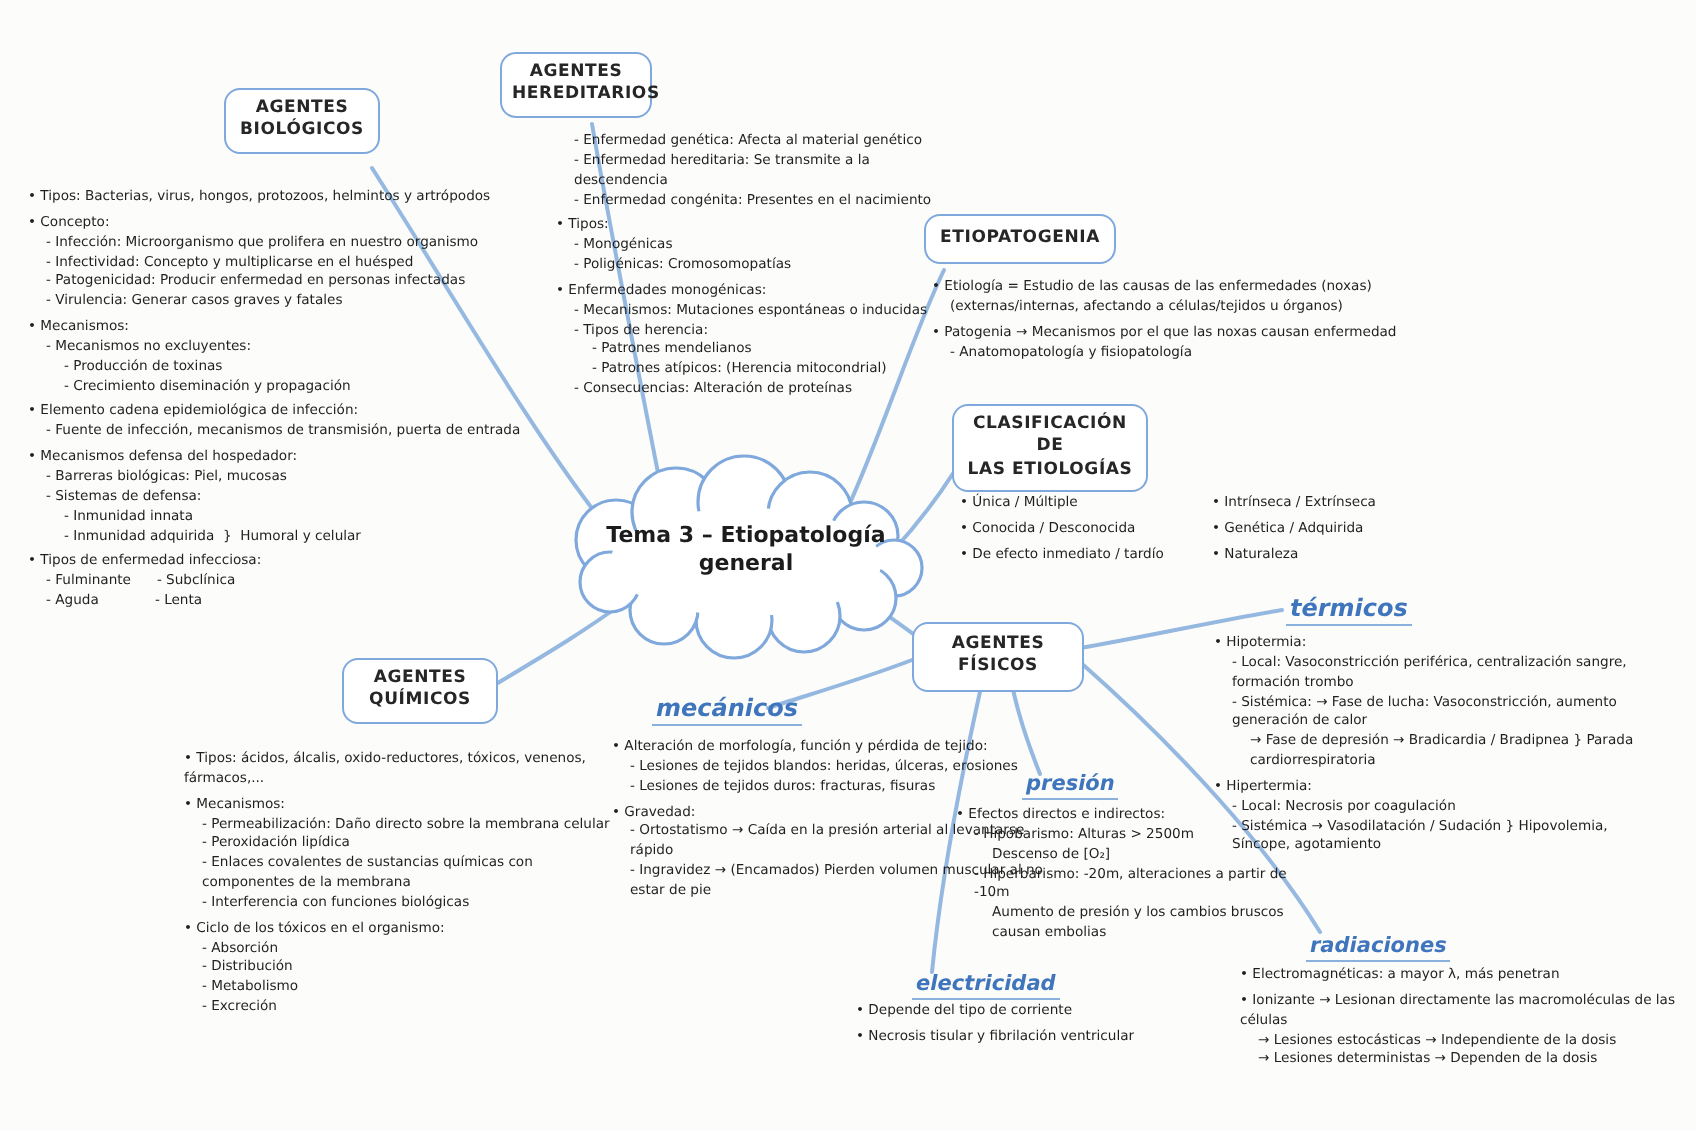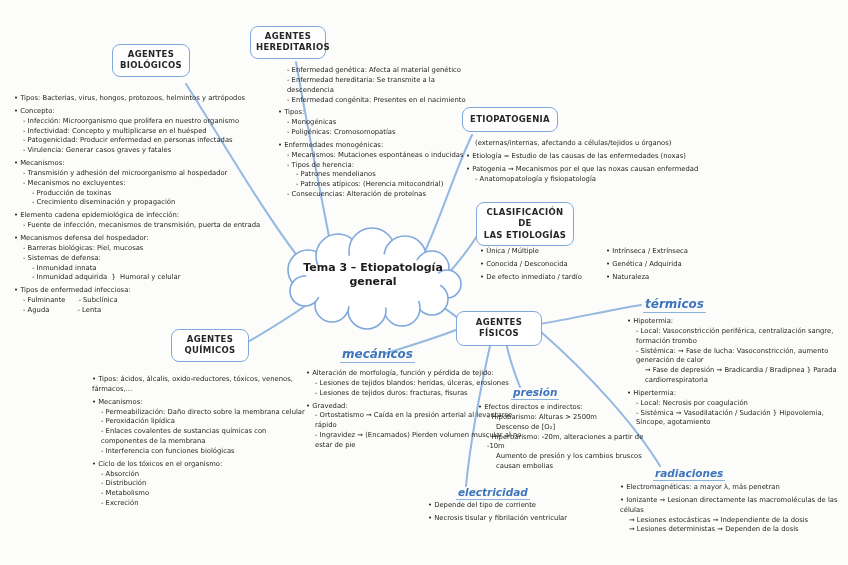--- a/index.html
+++ b/index.html
@@ -87,21 +87,20 @@
   </div>
 
   <div class="note" style="left:14px;top:94px;width:252px;">
       <div class="ln l0" style="padding-left: 0px;">• Tipos: Bacterias, virus, hongos, protozoos, helmintos y artrópodos</div>
       <div class="ln l0" style="padding-left: 0px;">• Concepto:</div>
       <div class="ln l1" style="padding-left: 9px;">- Infección: Microorganismo que prolifera en nuestro organismo</div>
       <div class="ln l1" style="padding-left: 9px;">- Infectividad: Concepto y multiplicarse en el huésped</div>
       <div class="ln l1" style="padding-left: 9px;">- Patogenicidad: Producir enfermedad en personas infectadas</div>
       <div class="ln l1" style="padding-left: 9px;">- Virulencia: Generar casos graves y fatales</div>
       <div class="ln l0" style="padding-left: 0px;">• Mecanismos:</div>
-      <div class="ln l1" style="padding-left: 9px;">- Transmisión y adhesión del microorganismo al hospedador</div>
       <div class="ln l1" style="padding-left: 9px;">- Mecanismos no excluyentes:</div>
       <div class="ln l2" style="padding-left: 18px;">- Producción de toxinas</div>
       <div class="ln l2" style="padding-left: 18px;">- Crecimiento diseminación y propagación</div>
       <div class="ln l0" style="padding-left: 0px;">• Elemento cadena epidemiológica de infección:</div>
       <div class="ln l1" style="padding-left: 9px;">- Fuente de infección, mecanismos de transmisión, puerta de entrada</div>
       <div class="ln l0" style="padding-left: 0px;">• Mecanismos defensa del hospedador:</div>
       <div class="ln l1" style="padding-left: 9px;">- Barreras biológicas: Piel, mucosas</div>
       <div class="ln l1" style="padding-left: 9px;">- Sistemas de defensa:</div>
       <div class="ln l2" style="padding-left: 18px;">- Inmunidad innata</div>
       <div class="ln l2" style="padding-left: 18px;">- Inmunidad adquirida  }  Humoral y celular</div>
@@ -119,22 +118,22 @@
       <div class="ln l1" style="padding-left: 9px;">- Poligénicas: Cromosomopatías</div>
       <div class="ln l0" style="padding-left: 0px;">• Enfermedades monogénicas:</div>
       <div class="ln l1" style="padding-left: 9px;">- Mecanismos: Mutaciones espontáneas o inducidas</div>
       <div class="ln l1" style="padding-left: 9px;">- Tipos de herencia:</div>
       <div class="ln l2" style="padding-left: 18px;">- Patrones mendelianos</div>
       <div class="ln l2" style="padding-left: 18px;">- Patrones atípicos: (Herencia mitocondrial)</div>
       <div class="ln l1" style="padding-left: 9px;">- Consecuencias: Alteración de proteínas</div>
     </div>
 
   <div class="note" style="left:466px;top:139px;width:252px;">
+      <div class="ln l0" style="padding-left: 0px;">• Etiología = Estudio de las causas de las enfermedades (noxas)</div>
       <div class="ln l1" style="padding-left: 9px;">(externas/internas, afectando a células/tejidos u órganos)</div>
-      <div class="ln l0" style="padding-left: 0px;">• Etiología = Estudio de las causas de las enfermedades (noxas)</div>
       <div class="ln l0" style="padding-left: 0px;">• Patogenia → Mecanismos por el que las noxas causan enfermedad</div>
       <div class="ln l1" style="padding-left: 9px;">- Anatomopatología y fisiopatología</div>
     </div>
 
   <div class="note" style="left:480px;top:247px;width:122px;">
       <div class="ln l0" style="padding-left: 0px;">• Única / Múltiple</div>
       <div class="ln l0" style="padding-left: 0px;">• Conocida / Desconocida</div>
       <div class="ln l0" style="padding-left: 0px;">• De efecto inmediato / tardío</div>
     </div>
 
@@ -151,21 +150,21 @@
       <div class="ln l1" style="padding-left: 9px;">- Peroxidación lipídica</div>
       <div class="ln l1" style="padding-left: 9px;">- Enlaces covalentes de sustancias químicas con componentes de la membrana</div>
       <div class="ln l1" style="padding-left: 9px;">- Interferencia con funciones biológicas</div>
       <div class="ln l0" style="padding-left: 0px;">• Ciclo de los tóxicos en el organismo:</div>
       <div class="ln l1" style="padding-left: 9px;">- Absorción</div>
       <div class="ln l1" style="padding-left: 9px;">- Distribución</div>
       <div class="ln l1" style="padding-left: 9px;">- Metabolismo</div>
       <div class="ln l1" style="padding-left: 9px;">- Excreción</div>
     </div>
 
-  <div class="subhead" style="left:340px;top:347px;">mecánicos</div>
+  <div class="subhead" style="left:326px;top:347px;">mecánicos</div>
   <div class="note" style="left:306px;top:369px;width:218px;">
       <div class="ln l0" style="padding-left: 0px;">• Alteración de morfología, función y pérdida de tejido:</div>
       <div class="ln l1" style="padding-left: 9px;">- Lesiones de tejidos blandos: heridas, úlceras, erosiones</div>
       <div class="ln l1" style="padding-left: 9px;">- Lesiones de tejidos duros: fracturas, fisuras</div>
       <div class="ln l0" style="padding-left: 0px;">• Gravedad:</div>
       <div class="ln l1" style="padding-left: 9px;">- Ortostatismo → Caída en la presión arterial al levantarse rápido</div>
       <div class="ln l1" style="padding-left: 9px;">- Ingravidez → (Encamados) Pierden volumen muscular al no estar de pie</div>
     </div>
 
   <div class="subhead" style="left:511px;top:386px;font-size:10.5px;">presión</div>
@@ -177,21 +176,21 @@
       <div class="ln l2" style="padding-left: 18px;">Aumento de presión y los cambios bruscos causan embolias</div>
     </div>
 
   <div class="subhead" style="left:456px;top:486px;font-size:10.5px;">electricidad</div>
   <div class="note" style="left:428px;top:501px;width:205px;">
       <div class="ln l0" style="padding-left: 0px;">• Depende del tipo de corriente</div>
       <div class="ln l0" style="padding-left: 0px;">• Necrosis tisular y fibrilación ventricular</div>
     </div>
 
   <div class="subhead" style="left:643px;top:297px;">térmicos</div>
-  <div class="note" style="left:627px;top:317px;width:214px;">
+  <div class="note" style="left:607px;top:317px;width:214px;">
       <div class="ln l0" style="padding-left: 0px;">• Hipotermia:</div>
       <div class="ln l1" style="padding-left: 9px;">- Local: Vasoconstricción periférica, centralización sangre, formación trombo</div>
       <div class="ln l1" style="padding-left: 9px;">- Sistémica: → Fase de lucha: Vasoconstricción, aumento generación de calor</div>
       <div class="ln l2" style="padding-left: 18px;">→ Fase de depresión → Bradicardia / Bradipnea } Parada cardiorrespiratoria</div>
       <div class="ln l0" style="padding-left: 0px;">• Hipertermia:</div>
       <div class="ln l1" style="padding-left: 9px;">- Local: Necrosis por coagulación</div>
       <div class="ln l1" style="padding-left: 9px;">- Sistémica → Vasodilatación / Sudación } Hipovolemia, Síncope, agotamiento</div>
     </div>
 
   <div class="subhead" style="left:653px;top:467px;font-size:10.5px;">radiaciones</div>

